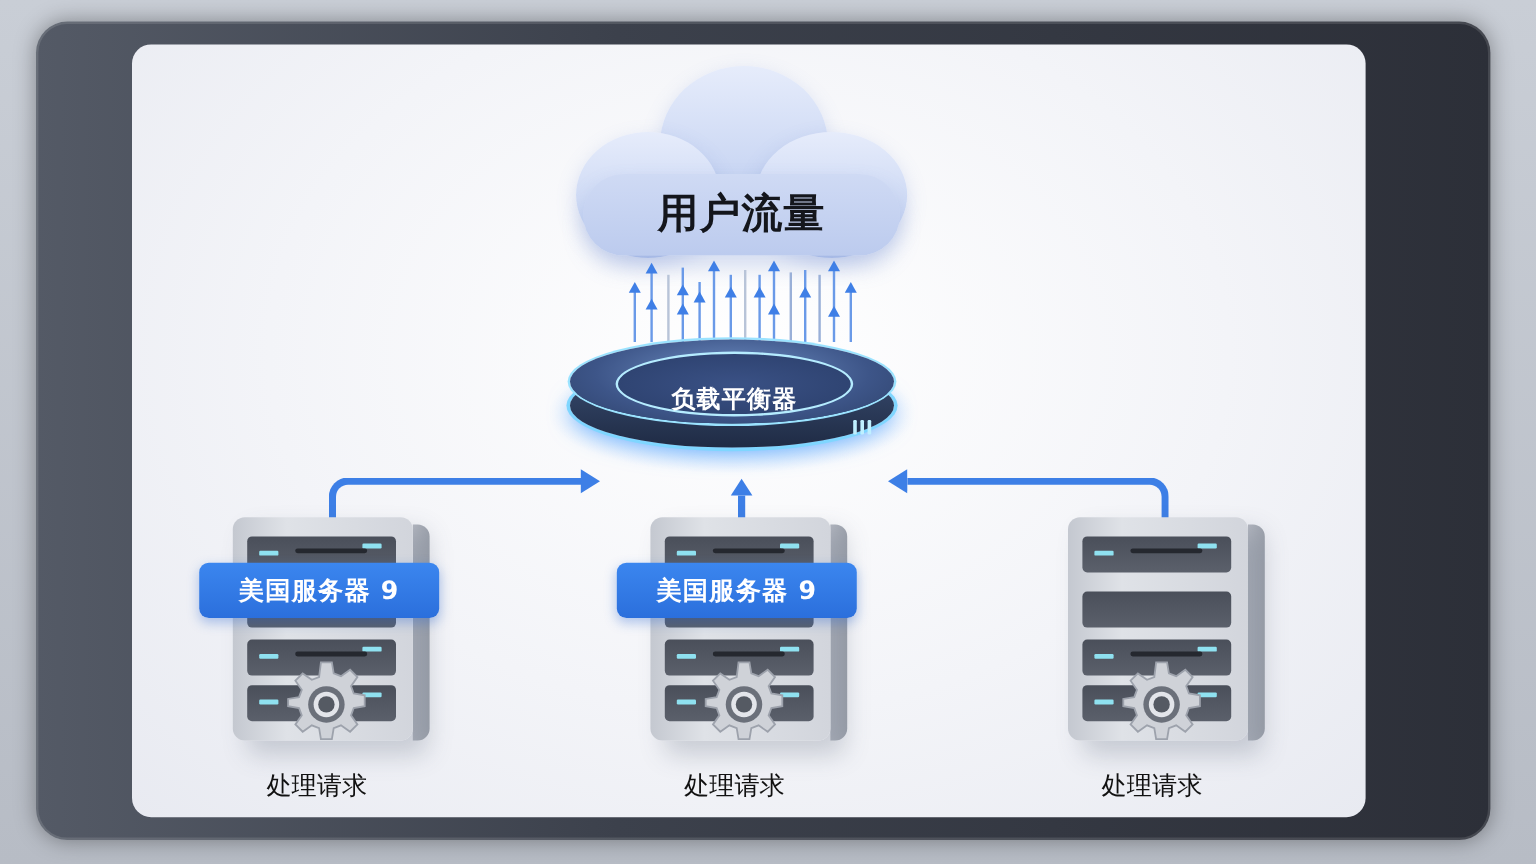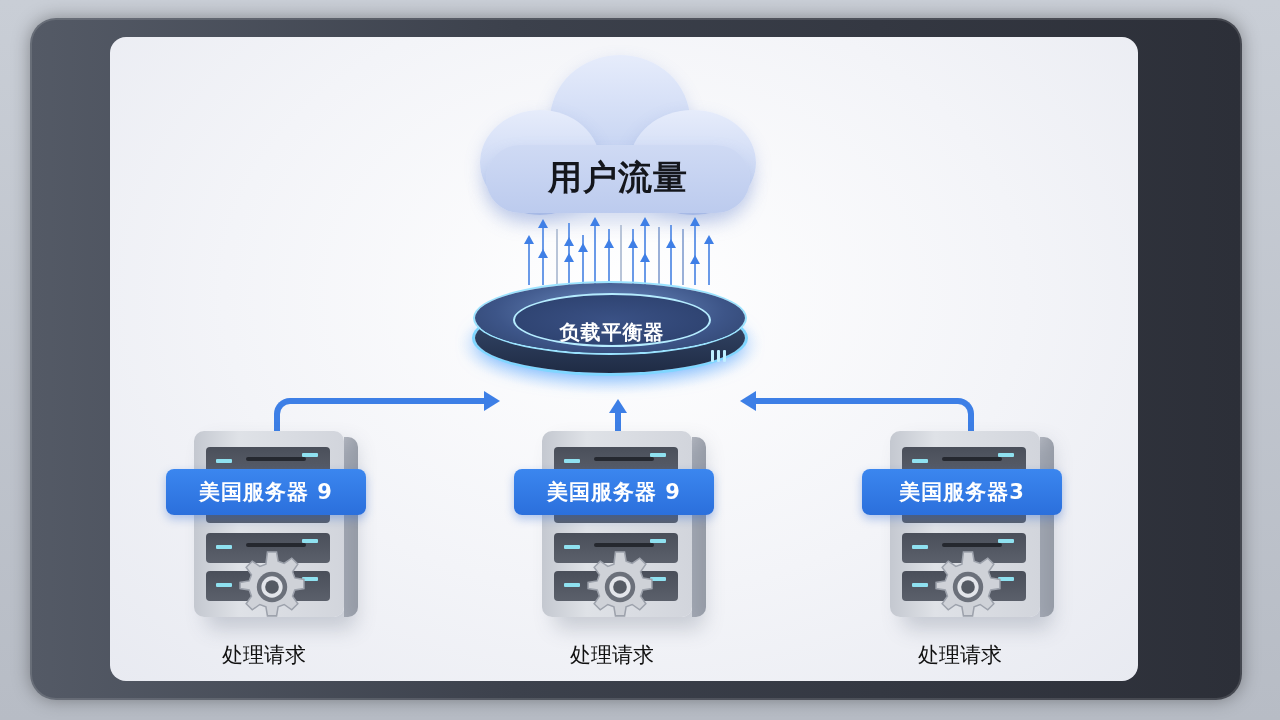--- a/index.html
+++ b/index.html
@@ -233,21 +233,20 @@
       <div class="bay" style="top:102px">
           <span class="l1"></span>
           <span class="l2"></span>
           <span class="slot"></span>
         </div>
       <div class="bay" style="top:140px">
           <span class="l1"></span>
           <span class="l2"></span>
         </div>
     </div>
-    <div class="badge">美国服务器3</div>
     <svg class="gear" viewBox="0 0 100 100">
       <g fill="#cfd2d8" stroke="#9da2ac" stroke-width="2">
         <path d="M44 4h12l2 12 8 3 10-7 8 8-7 10 3 8 12 2v12l-12 2-3 8 7 10-8 8-10-7-8 3-2 12H44l-2-12-8-3-10 7-8-8 7-10-3-8-12-2V44l12-2 3-8-7-10 8-8 10 7 8-3z"></path>
       </g>
       <circle cx="50" cy="50" r="20" fill="#6b707a"></circle>
       <circle cx="50" cy="50" r="14" fill="#e3e5ea"></circle>
       <circle cx="50" cy="50" r="9" fill="#555a63"></circle>
     </svg>
     <div class="caption">处理请求</div>
   </div>

